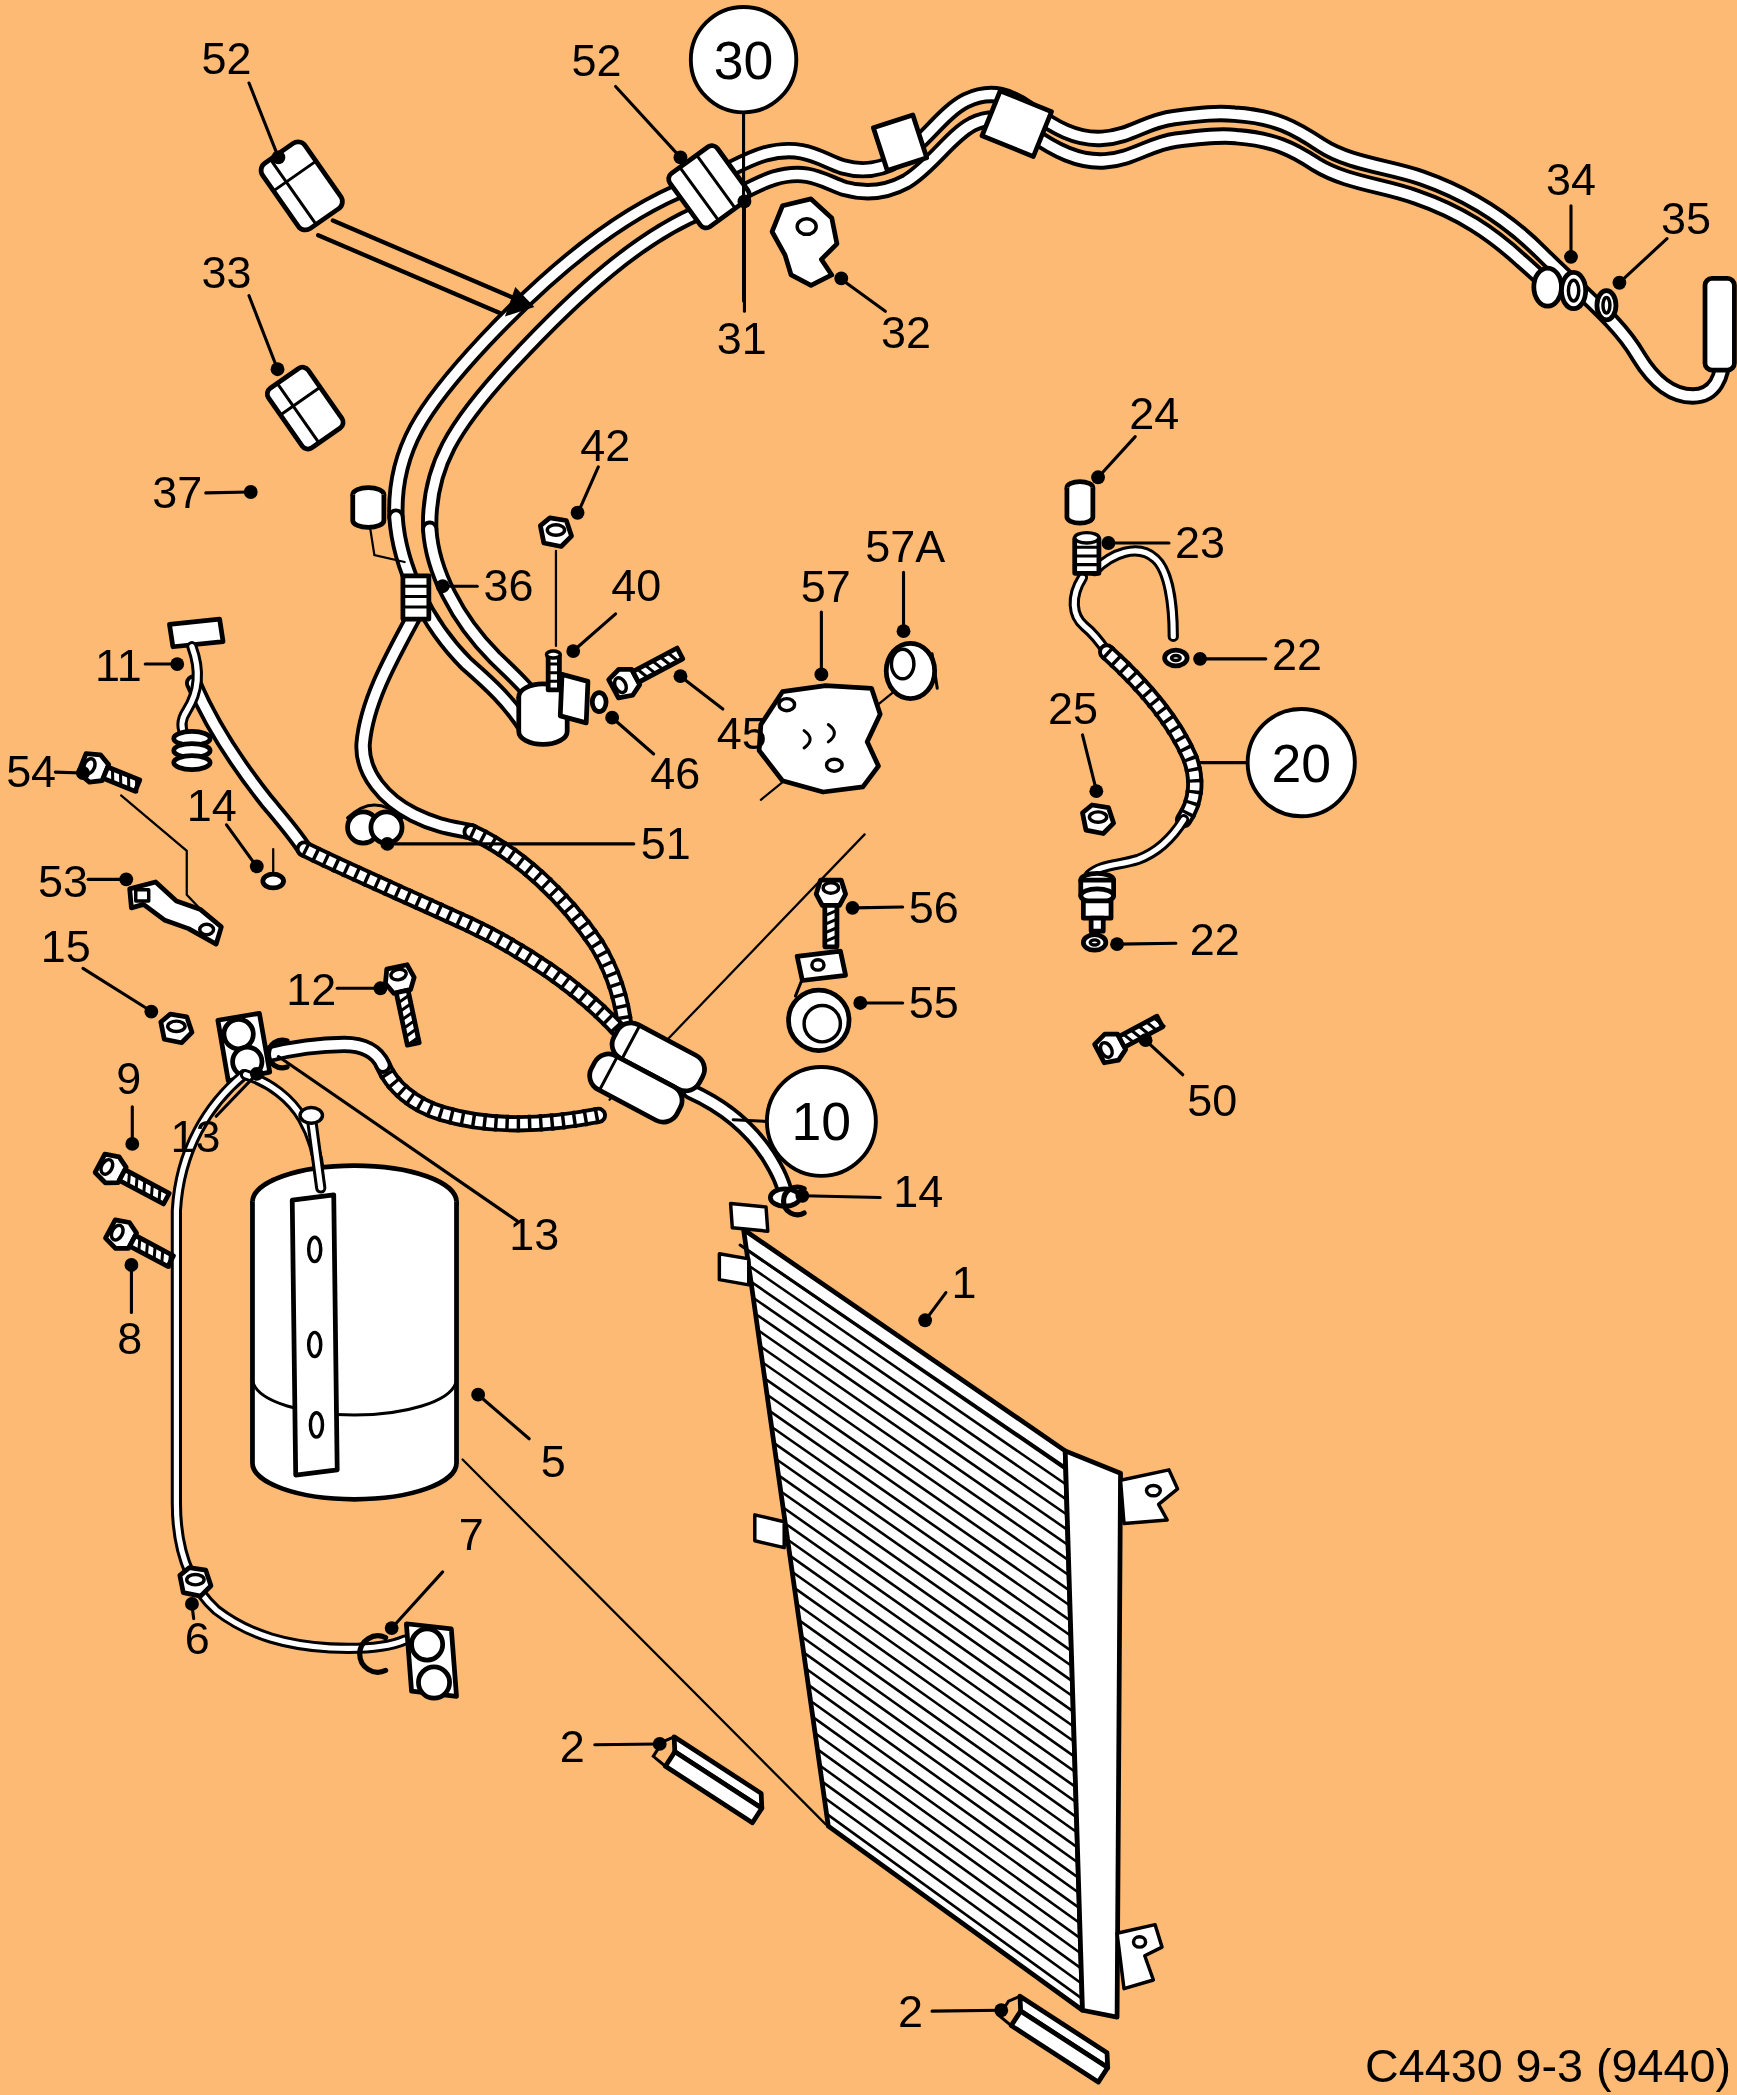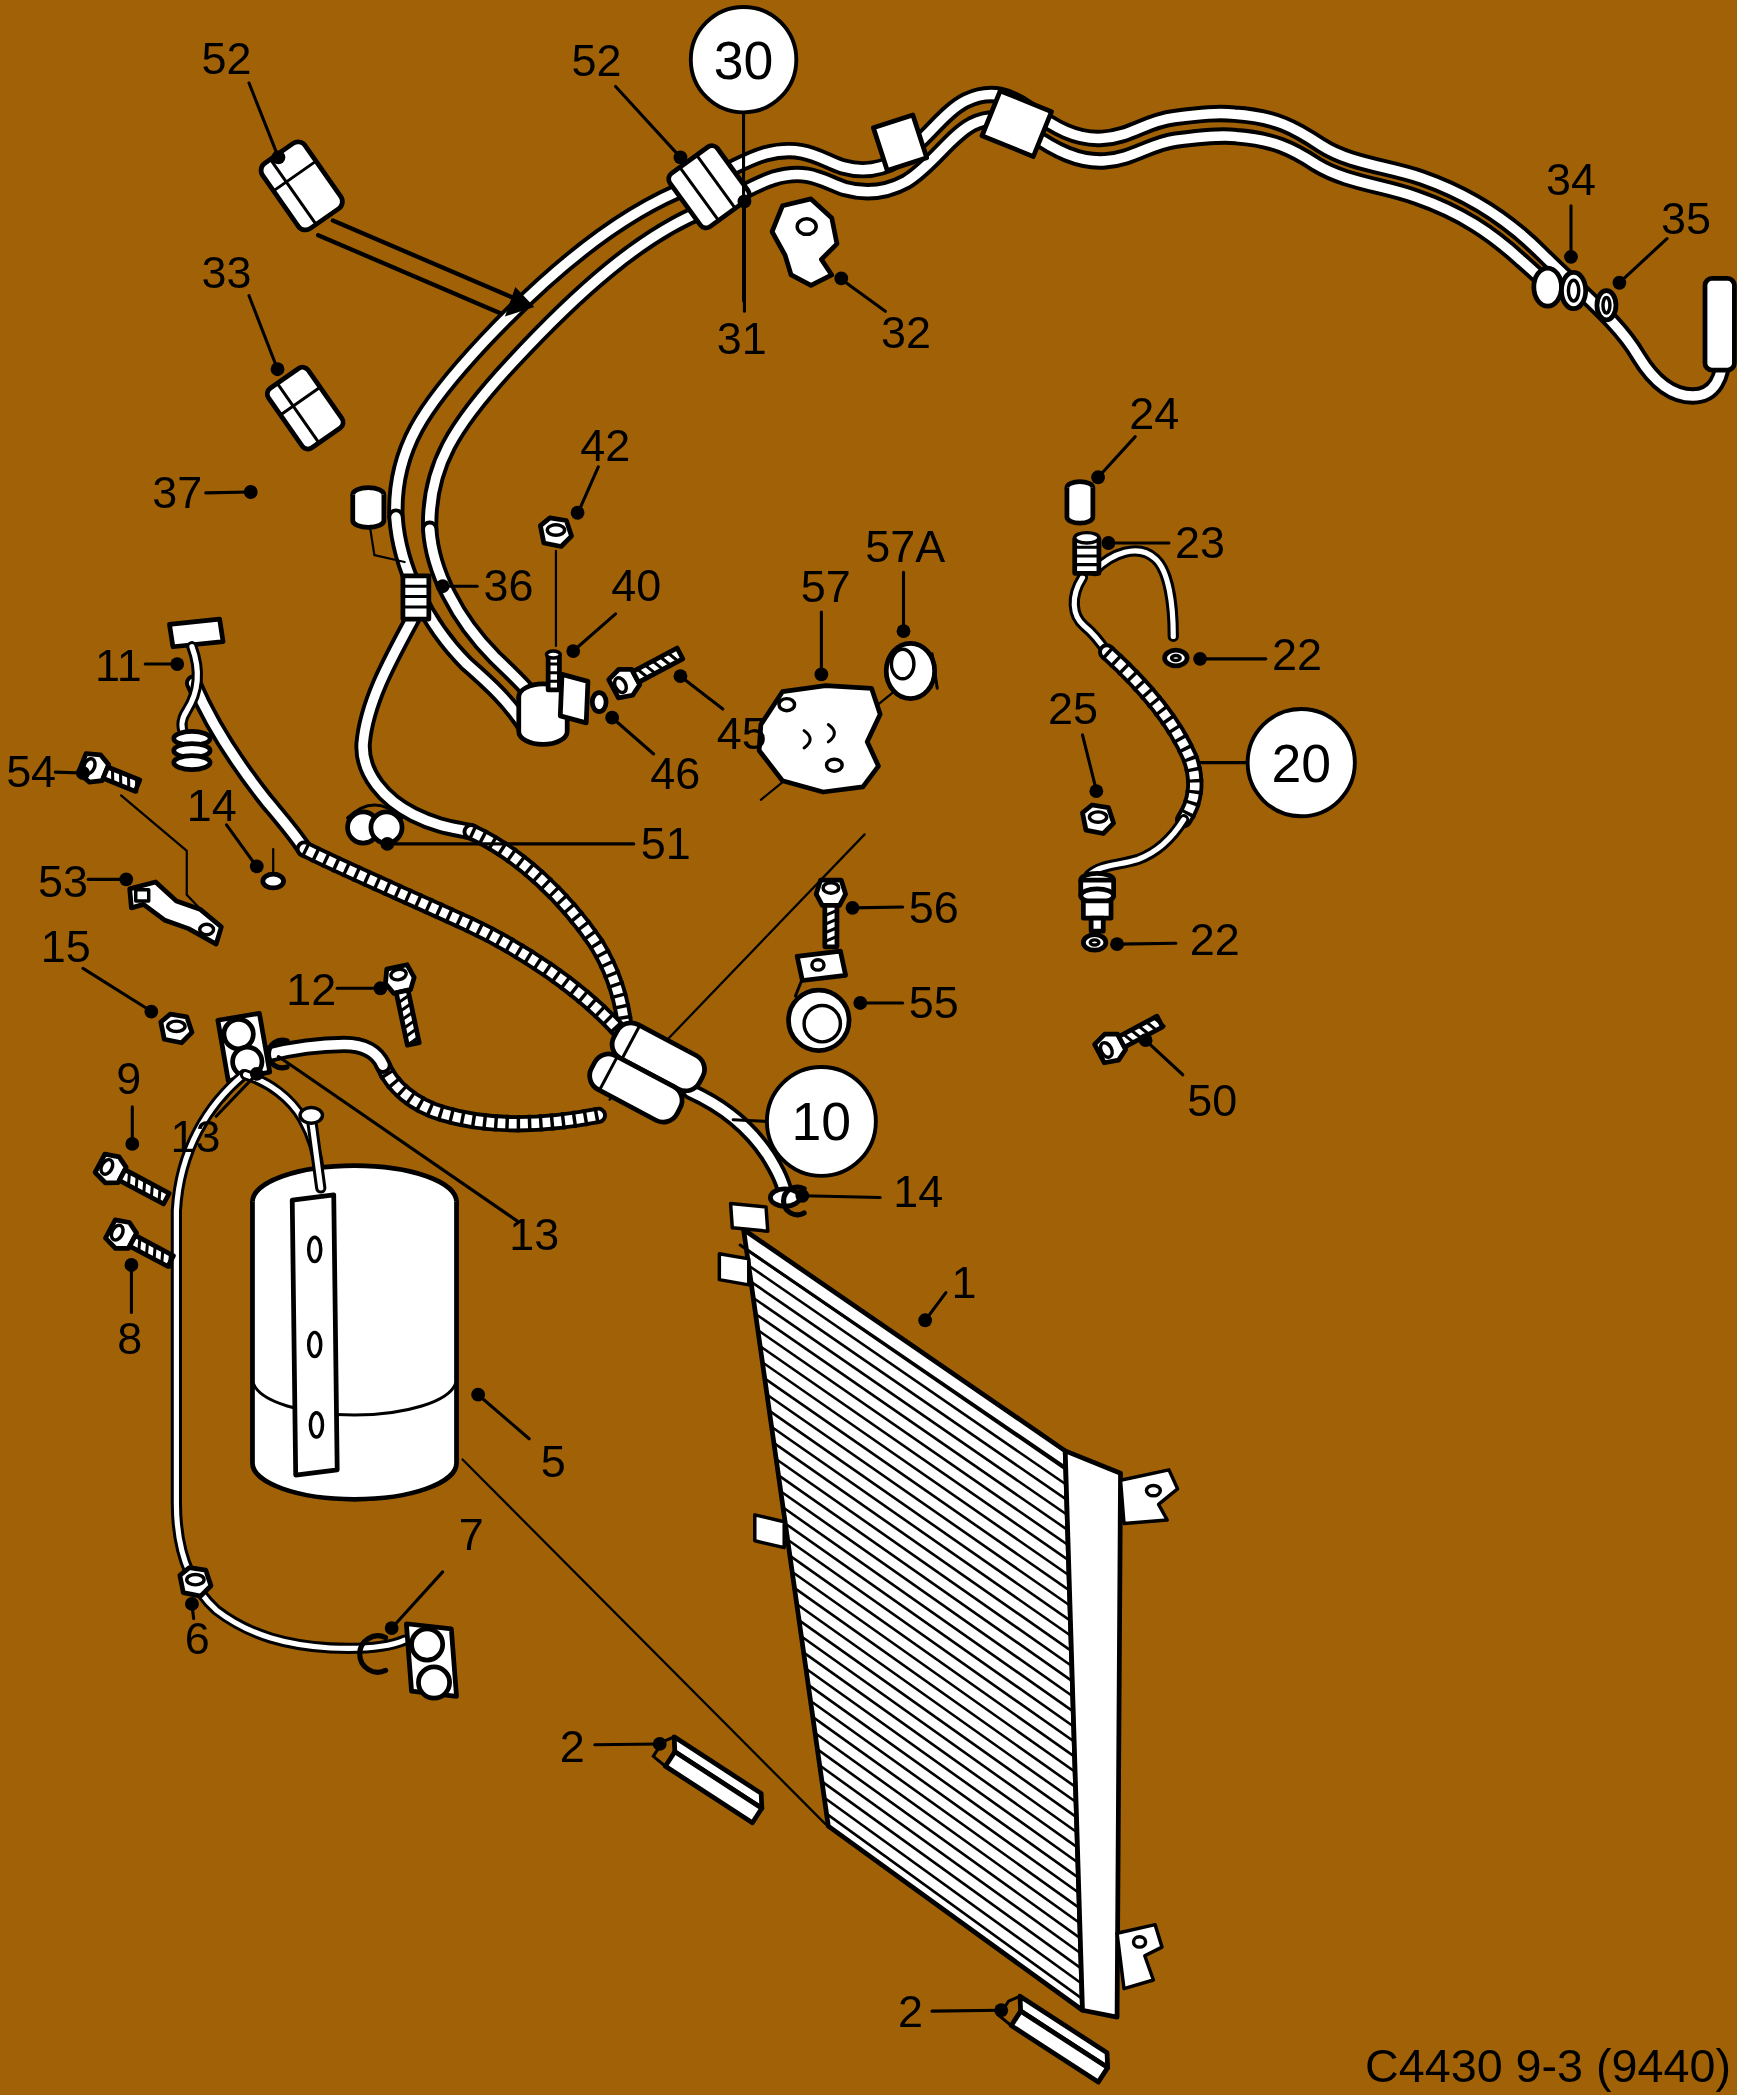--- a/index.html
+++ b/index.html
@@ -1,16 +1,16 @@
 <!DOCTYPE html>
 <html style="font-size:14px"><head>
 <meta charset="utf-8">
 <style>
   html,body{margin:0;padding:0;background:#fff;}
-  #stage{position:relative;width:1737px;height:2095px;background:#a16207;
+  #stage{position:relative;width:1737px;height:2095px;background:#fdba74;
          font-family:"Liberation Sans", sans-serif;}
   svg{position:absolute;left:0;top:0;}
   .hoseO{fill:none;stroke:#000;stroke-width:20;stroke-linecap:round;stroke-linejoin:round}
   .hoseI{fill:none;stroke:#fff;stroke-width:11;stroke-linecap:round;stroke-linejoin:round}
   .ribs {fill:none;stroke:#000;stroke-width:20;stroke-linecap:butt;stroke-dasharray:4 9}
   .tubeO{fill:none;stroke:#000;stroke-width:13;stroke-linecap:round;stroke-linejoin:round}
   .tubeI{fill:none;stroke:#fff;stroke-width:6;stroke-linecap:round;stroke-linejoin:round}
   .part {fill:#fff;stroke:#000;stroke-width:5.5;stroke-linejoin:round}
   .partT{fill:#fff;stroke:#000;stroke-width:4;stroke-linejoin:round}
   .det  {fill:none;stroke:#000;stroke-width:3.5;stroke-linecap:round}

